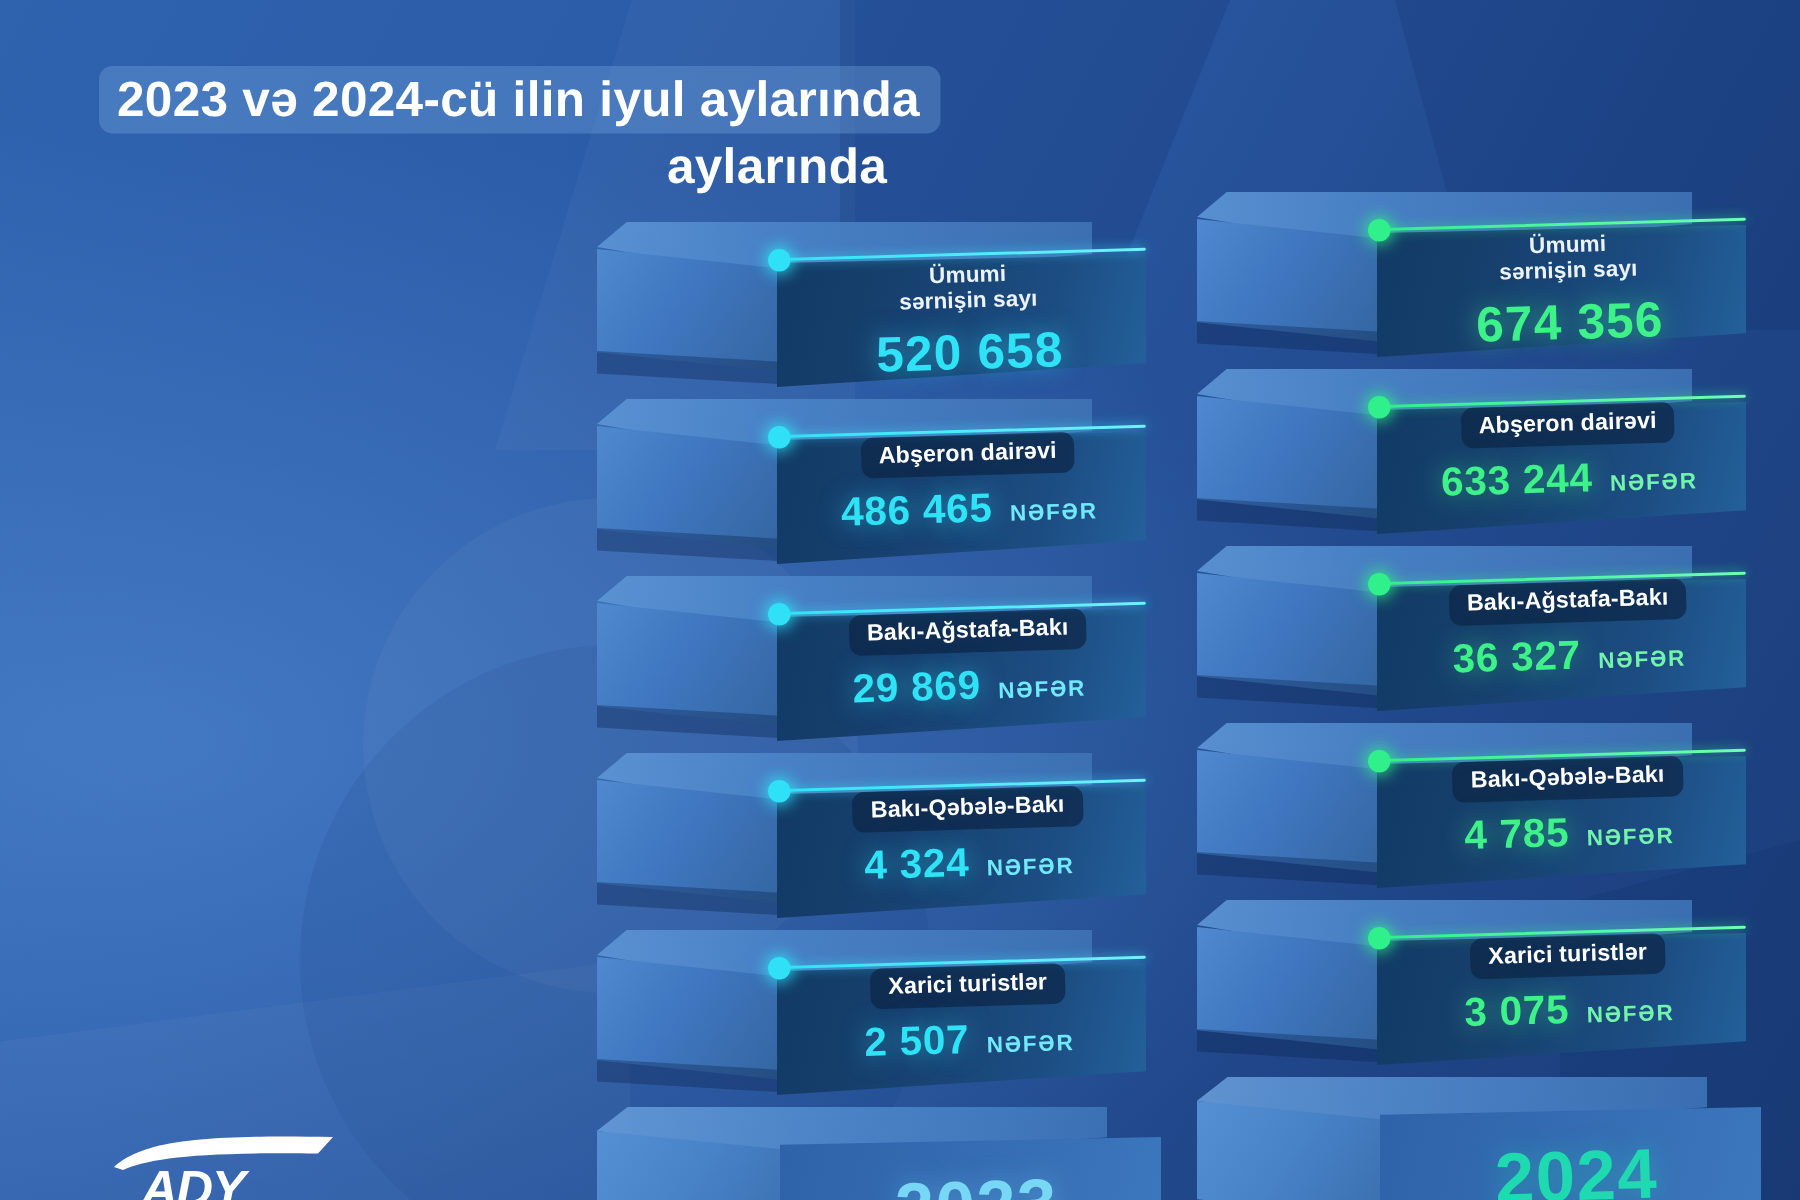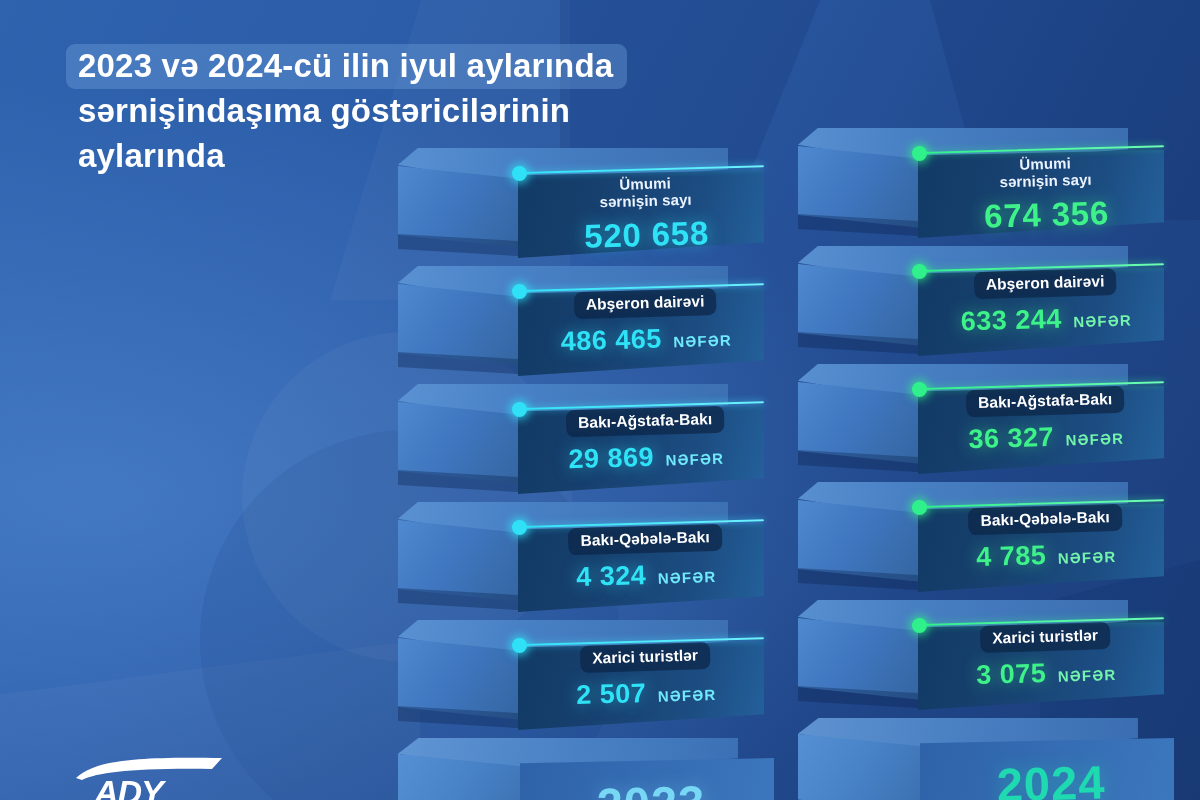--- a/index.html
+++ b/index.html
@@ -43,20 +43,21 @@
         clip-path:polygon(0 0,100% 0,100% 100%,22% 100%); background:rgba(10,40,95,.18); }
   .p4 { left:0px;   top:640px; width:420px; height:160px;
         clip-path:polygon(0 34%,100% 0,100% 100%,0 100%); background:rgba(255,255,255,.03); }
   .p5 { left:1040px; top:560px; width:160px; height:240px;
         clip-path:polygon(0 18%,100% 0,100% 100%,0 100%); background:rgba(10,40,95,.14); }
 
   
   #title {
     position:absolute; left:78px; top:44px; width:880px;
     z-index:40;
+    text-align:center;
   }
   #title .line {
     display:block;
     color:#ffffff;
     font-size:33px;
     font-weight:700;
     line-height:40px;
     letter-spacing:.2px;
     white-space:nowrap;
   }
@@ -220,21 +221,20 @@
   <div class="bg-circle"></div>
   <div class="bg-poly p1"></div>
   <div class="bg-poly p2"></div>
   <div class="bg-poly p3"></div>
   <div class="bg-poly p4"></div>
   <div class="bg-poly p5"></div>
 </div>
 
 <div id="title">
   <span class="line hl">2023 və 2024-cü ilin iyul aylarında</span>
-  <span class="line plain">sərnişindaşıma göstəricilərinin</span>
   <span class="line plain">aylarında</span>
 </div>
 
 <div class="column c-2023" id="col-2023">
 
   <div class="slab">
     <div class="slab-art">
       <div class="face-top"></div>
       <div class="face-left"></div>
       <div class="wedge"></div>

